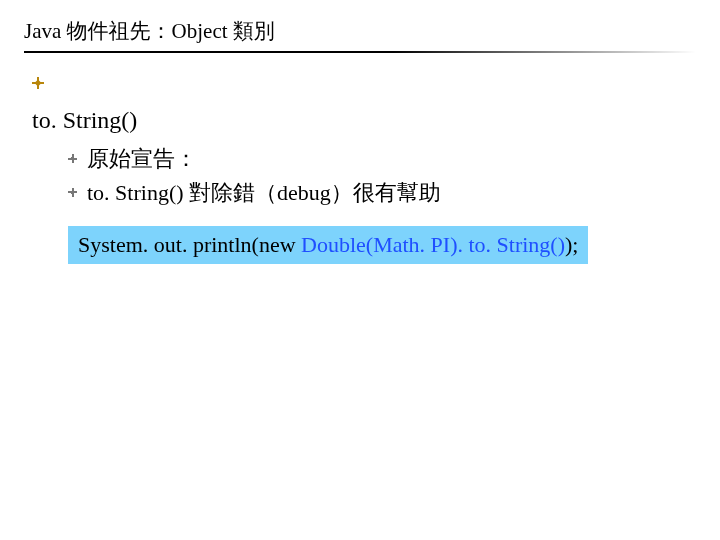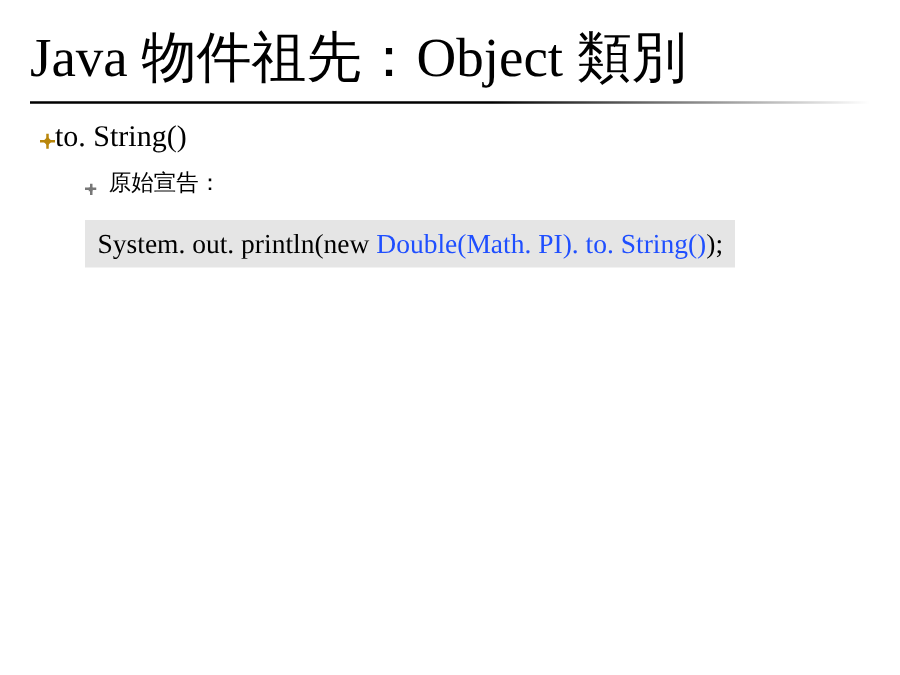--- a/index.html
+++ b/index.html
@@ -12,41 +12,42 @@
     color: #000;
     overflow: hidden;
   }
   .slide {
     box-sizing: border-box;
     width: 720px;
     height: 540px;
     padding: 18px 24px 0 24px;
   }
   .title {
-    font-size: 44px;
+    font-size: 21px;
     line-height: 1.3;
     padding-bottom: 6px;
   }
   .title-rule {
     height: 2px;
     background: linear-gradient(to right, #000 0, #000 55%, rgba(0,0,0,0) 100%);
     margin-bottom: 14px;
   }
   .level1 {
     display: flex;
     align-items: flex-start;
-    gap: 0;
+    gap: 18px;
     font-size: 24px;
     margin: 4px 0 10px 8px;
+    flex-direction: column;
   }
   .level2 {
     display: flex;
-    align-items: center;
+    align-items: flex-start;
     gap: 10px;
-    font-size: 18px;
+    font-size: 22px;
     margin: 4px 0 4px 44px;
     line-height: 1.35;
   }
   .bullet-box {
     width: 12px;
     height: 12px;
     display: inline-block;
     position: relative;
     flex: 0 0 auto;
     margin-top: 8px;
@@ -81,21 +82,21 @@
     width: 9px;
     height: 9px;
     background:
       linear-gradient(#777,#777) center/9px 2px no-repeat,
       linear-gradient(#777,#777) center/2px 9px no-repeat,
       linear-gradient(#777,#777) center/3px 3px no-repeat;
     margin-top: 10px;
   }
   .code-box {
     margin: 18px 0 0 44px;
-    background: #e5e5e5;
+    background: #7dd3fc;
     padding: 6px 10px;
     font-size: 22px;
     width: fit-content;
     max-width: 620px;
   }
   .blue { color: #1f4fff; }
 </style>
 </head>
 <body>
 
@@ -110,18 +111,22 @@
   </div>
 
   <div class="level2">
     <span class="bullet-box bullet-l2"></span>
     <span>
       <span>原始宣告：</span><br>
     </span>
   </div>
 
 
+  <div class="level2">
+    <span class="bullet-box bullet-l2"></span>
+    <span>to. String() 對除錯（debug）很有幫助</span>
+  </div>
 
   <div class="code-box">
     <span>System. out. println(new </span><span class="blue">Double(Math. PI). to. String()</span><span>);</span>
   </div>
 
 </div>
 
 </body></html>

